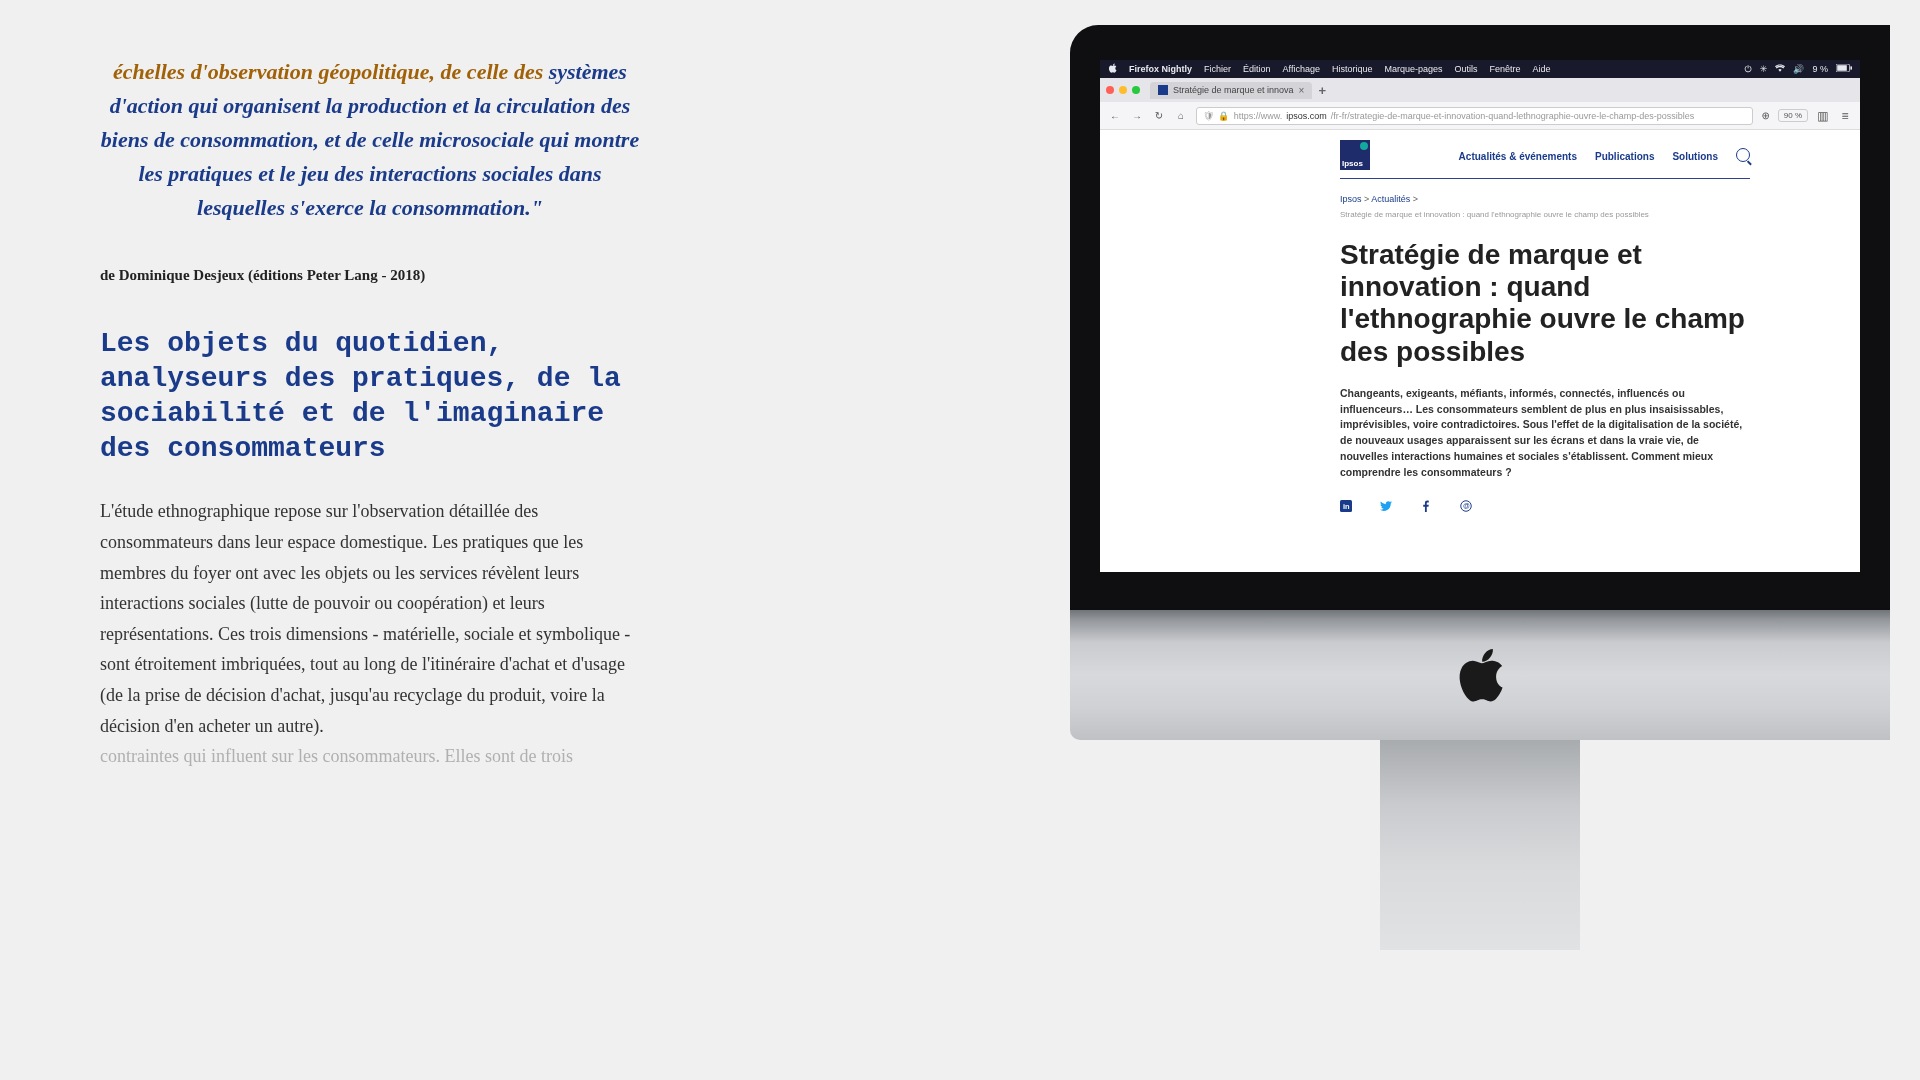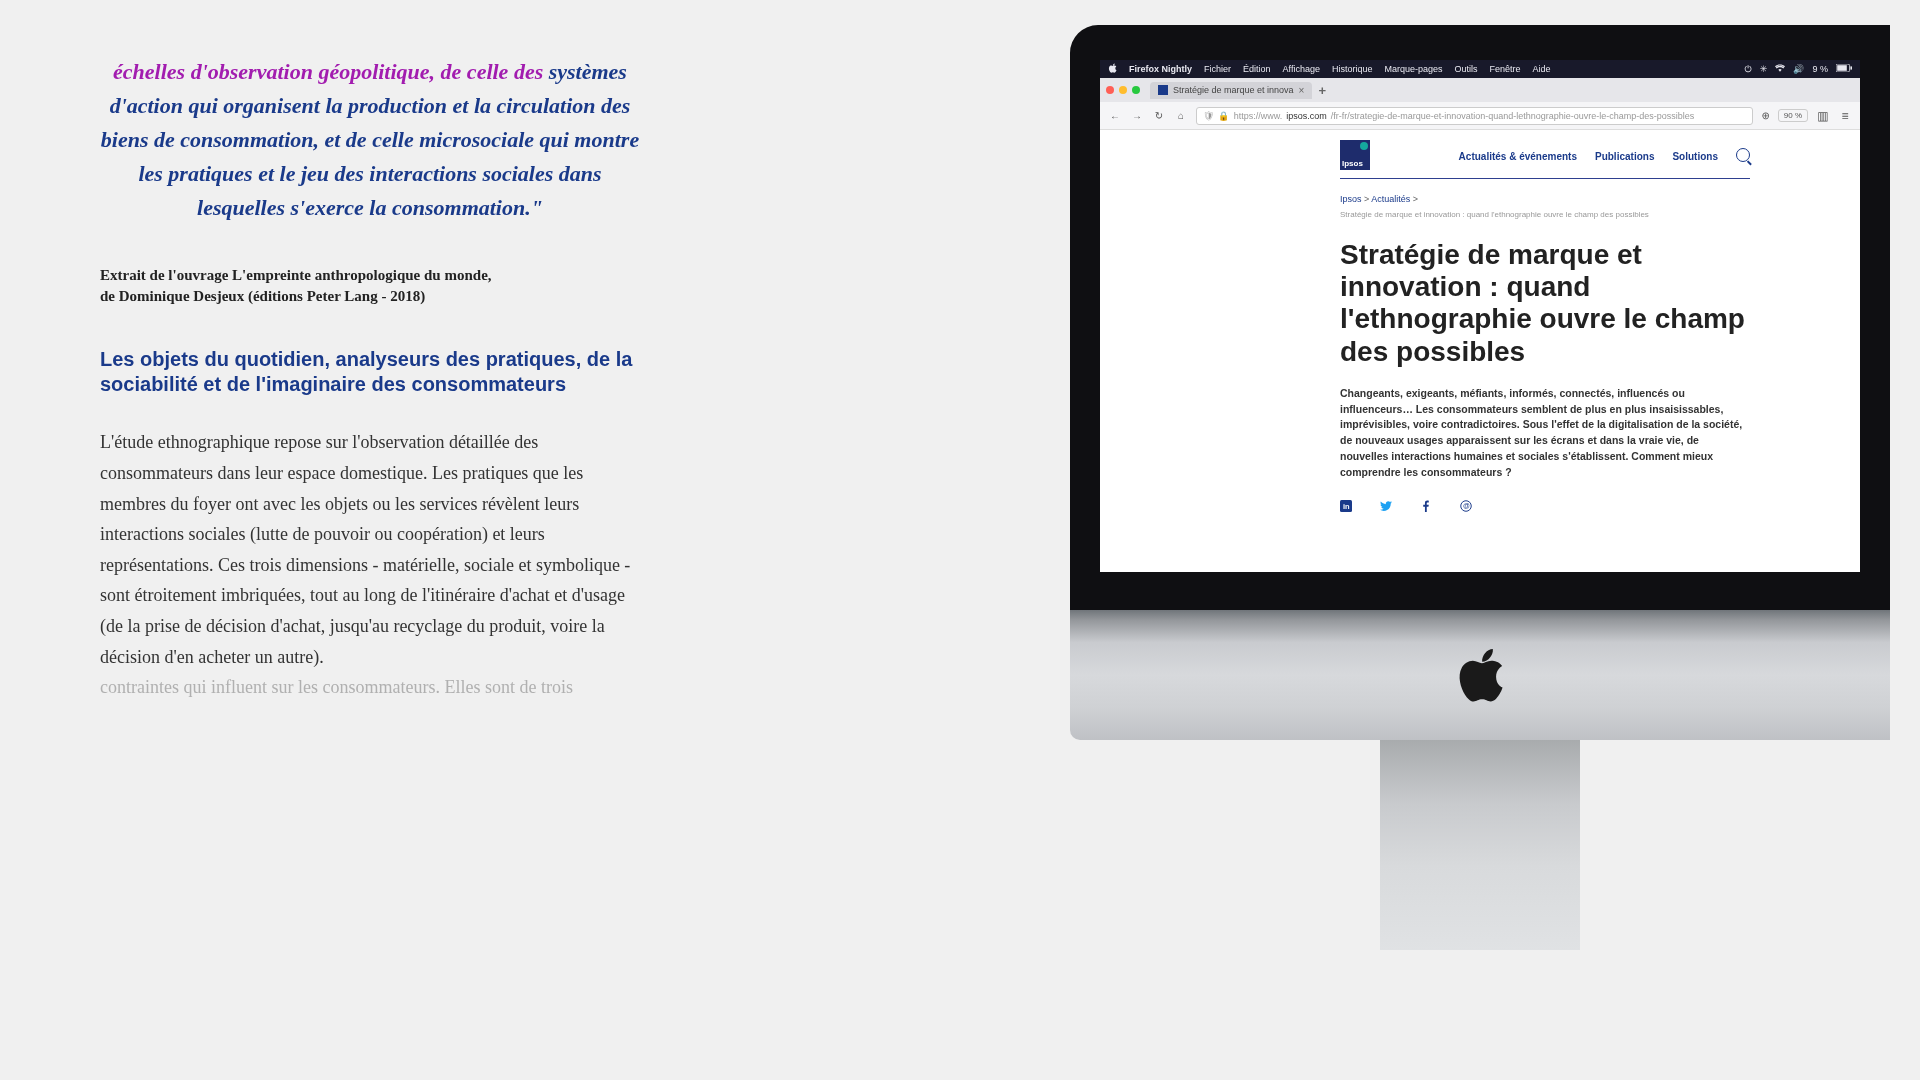--- a/index.html
+++ b/index.html
@@ -28,38 +28,38 @@
   }
   .extract {
     font-size: 15px;
     font-weight: bold;
     color: #222;
     line-height: 1.4;
     margin-bottom: 40px;
   }
   .section-title {
     color: #1a3a8a;
-    font-size: 20px;
+    font-size: 28px;
     font-weight: bold;
     line-height: 1.25;
     margin-bottom: 30px;
-    font-family: Liberation Sans, sans-serif;
+    font-family: Liberation Mono, monospace;
   }
   .body-text {
     font-size: 18px;
     color: #333;
     line-height: 1.7;
   }
   .body-text-fade {
     font-size: 18px;
     color: #b0b0b0;
     line-height: 1.7;
   }
   .quote-fade {
-    color: #a21caf;
+    color: #a16207;
     text-align: right;
   }
 
   
   .imac {
     position: absolute;
     right: 0;
     top: 25px;
     width: 1000px;
   }
@@ -289,21 +289,20 @@
 </style>
 </head>
 <body>
 
 <div class="article-left">
   <div class="quote">
     <span class="quote-fade">échelles d'observation géopolitique, de celle des</span>
     <span>systèmes d'action qui organisent la production et la circulation des biens de consommation, et de celle microsociale qui montre les pratiques et le jeu des interactions sociales dans lesquelles s'exerce la consommation."</span>
   </div>
   <div class="extract">
-    <div>Extrait de l'ouvrage L'empreinte anthropologique du monde,</div>
     <div>de Dominique Desjeux (éditions Peter Lang - 2018)</div>
   </div>
   <h2 class="section-title">Les objets du quotidien, analyseurs des pratiques, de la sociabilité et de l'imaginaire des consommateurs</h2>
   <p class="body-text">L'étude ethnographique repose sur l'observation détaillée des consommateurs dans leur espace domestique. Les pratiques que les membres du foyer ont avec les objets ou les services révèlent leurs interactions sociales (lutte de pouvoir ou coopération) et leurs représentations. Ces trois dimensions - matérielle, sociale et symbolique - sont étroitement imbriquées, tout au long de l'itinéraire d'achat et d'usage (de la prise de décision d'achat, jusqu'au recyclage du produit, voire la décision d'en acheter un autre).</p>
   <p class="body-text-fade">contraintes qui influent sur les consommateurs. Elles sont de trois</p>
 </div>
 
 <div class="imac">
   <div class="imac-screen">
 

